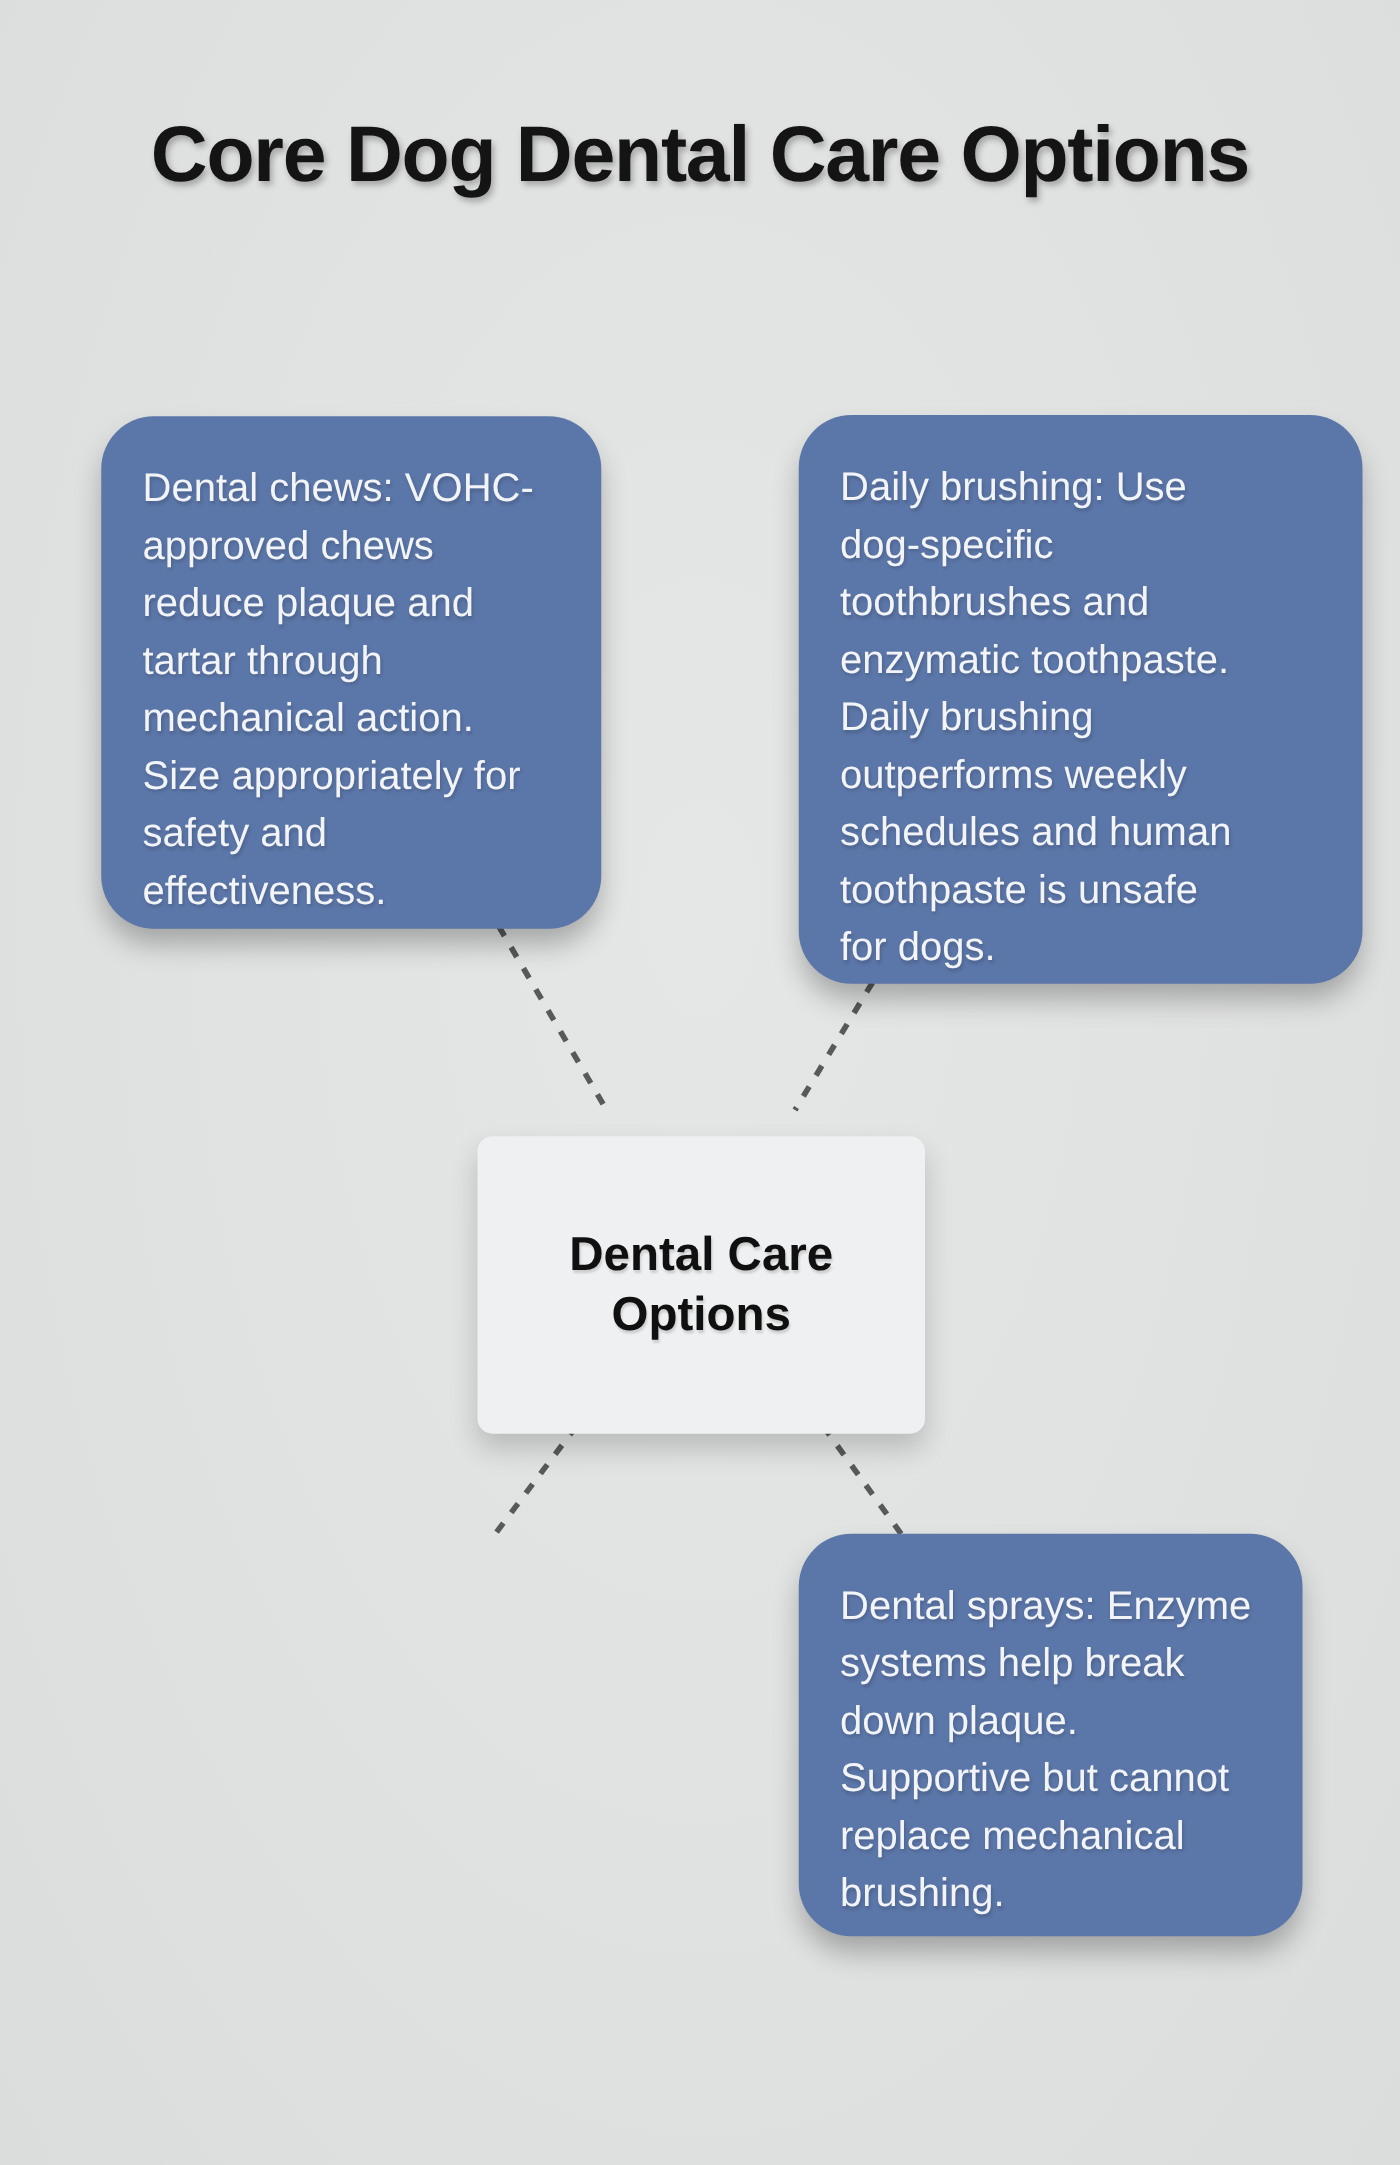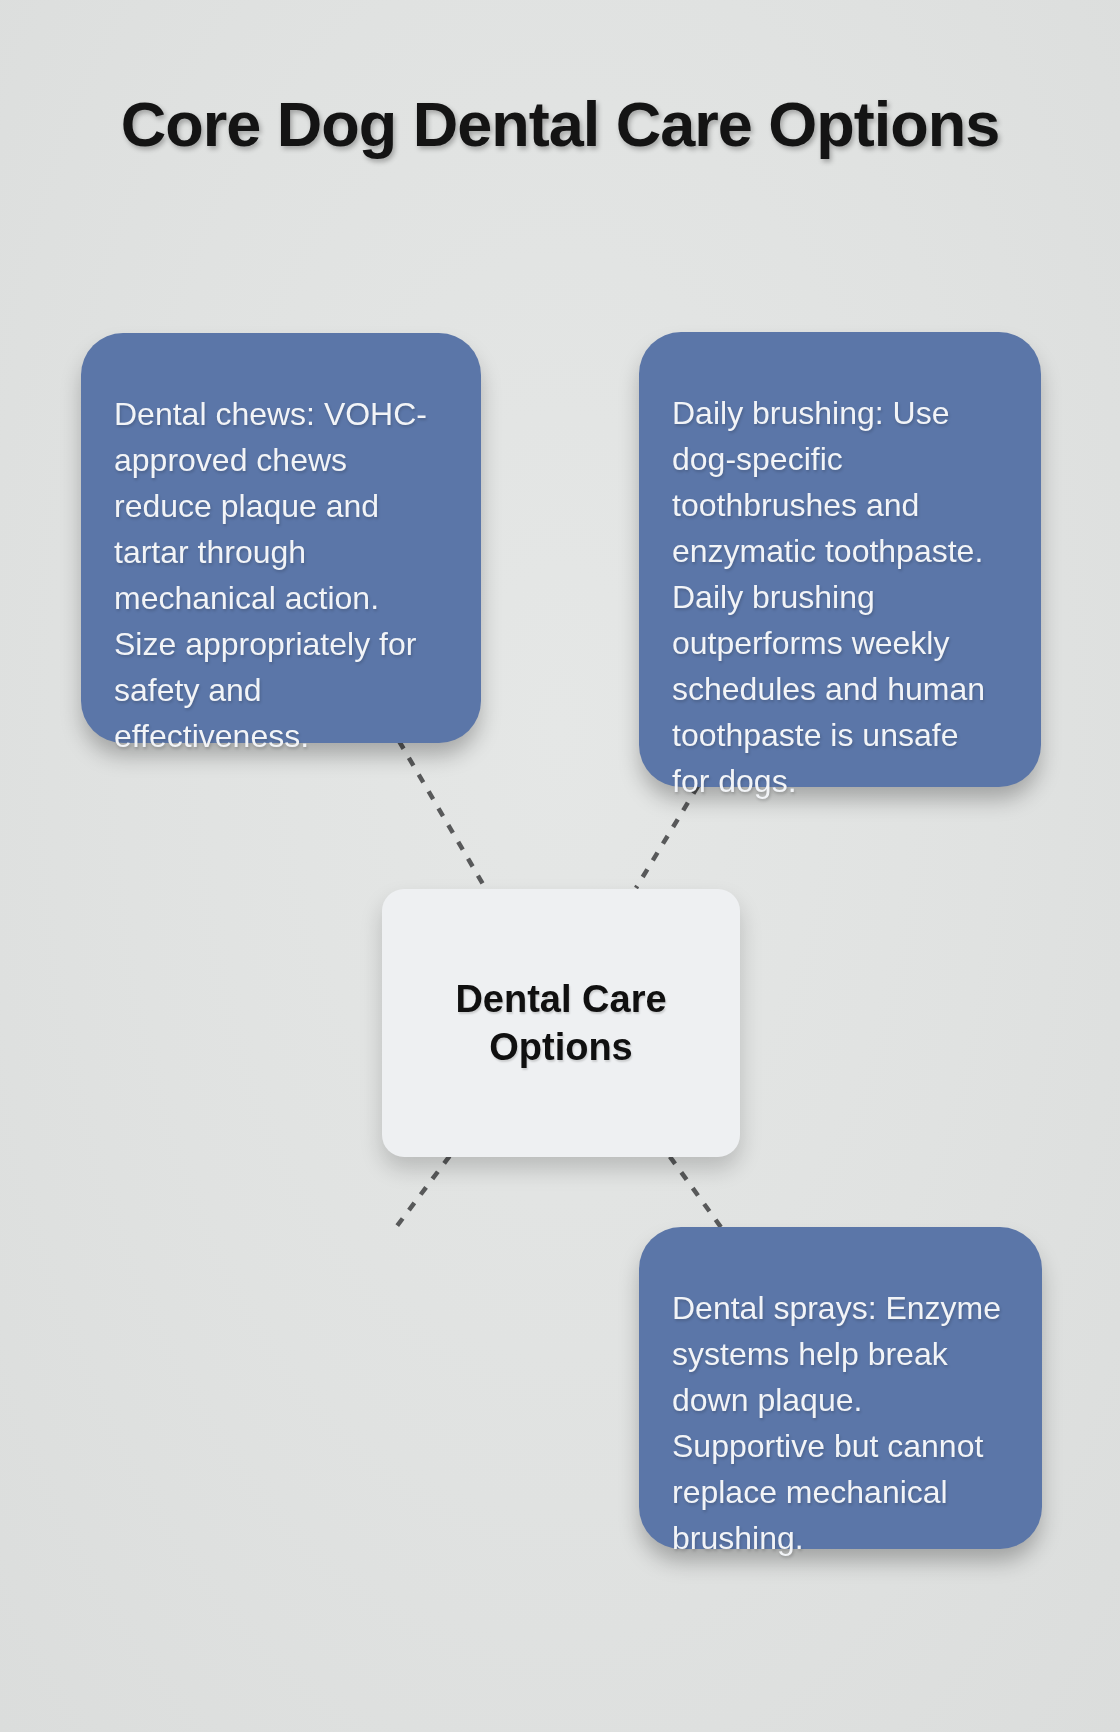--- a/index.html
+++ b/index.html
@@ -41,46 +41,46 @@
     stroke: var(--connector-color, #58595a);
     stroke-width: 4.5;
     stroke-dasharray: 9 10.5;
   }
   .node {
     position: absolute;
     z-index: 2;
     box-sizing: border-box;
     background: var(--node-fill, #5b76a8);
     border-radius: 42px;
-    padding: 58px 26px 0 33px;
+    padding: 34px 26px 0 33px;
     box-shadow: 0 14px 22px -2px rgba(0,0,0,0.28);
   }
   .node p {
     margin: 0;
     white-space: pre-line;
     font-size: 32px;
     line-height: 46px;
     font-weight: 400;
     color: var(--node-text, #f2f4f7);
     text-shadow: 1px 2px 3px rgba(0,0,0,0.18);
   }
   .node-tl { left: 81px;  top: 333px;  width: 400px; height: 410px; }
-  .node-tr { left: 639px; top: 332px;  width: 402px; height: 455px; }
+  .node-tr { left: 639px; top: 332px;  width: 451px; height: 455px; }
   .node-bl { left: 80px;  top: 1227px; width: 401px; height: 322px; }
   .node-br { left: 639px; top: 1227px; width: 403px; height: 322px; }
   .center-node {
     position: absolute;
     z-index: 3;
     left: 382px;
-    top: 889px;
+    top: 909px;
     width: 358px;
-    height: 268px;
+    height: 238px;
     box-sizing: border-box;
     background: var(--center-fill, #eef0f2);
-    border-radius: 22px;
+    border-radius: 12px;
     box-shadow: 0 12px 22px rgba(0,0,0,0.18);
     display: flex;
     align-items: center;
     justify-content: center;
   }
   .center-node p {
     margin: 0;
     white-space: pre-line;
     text-align: center;
     font-size: 38px;

